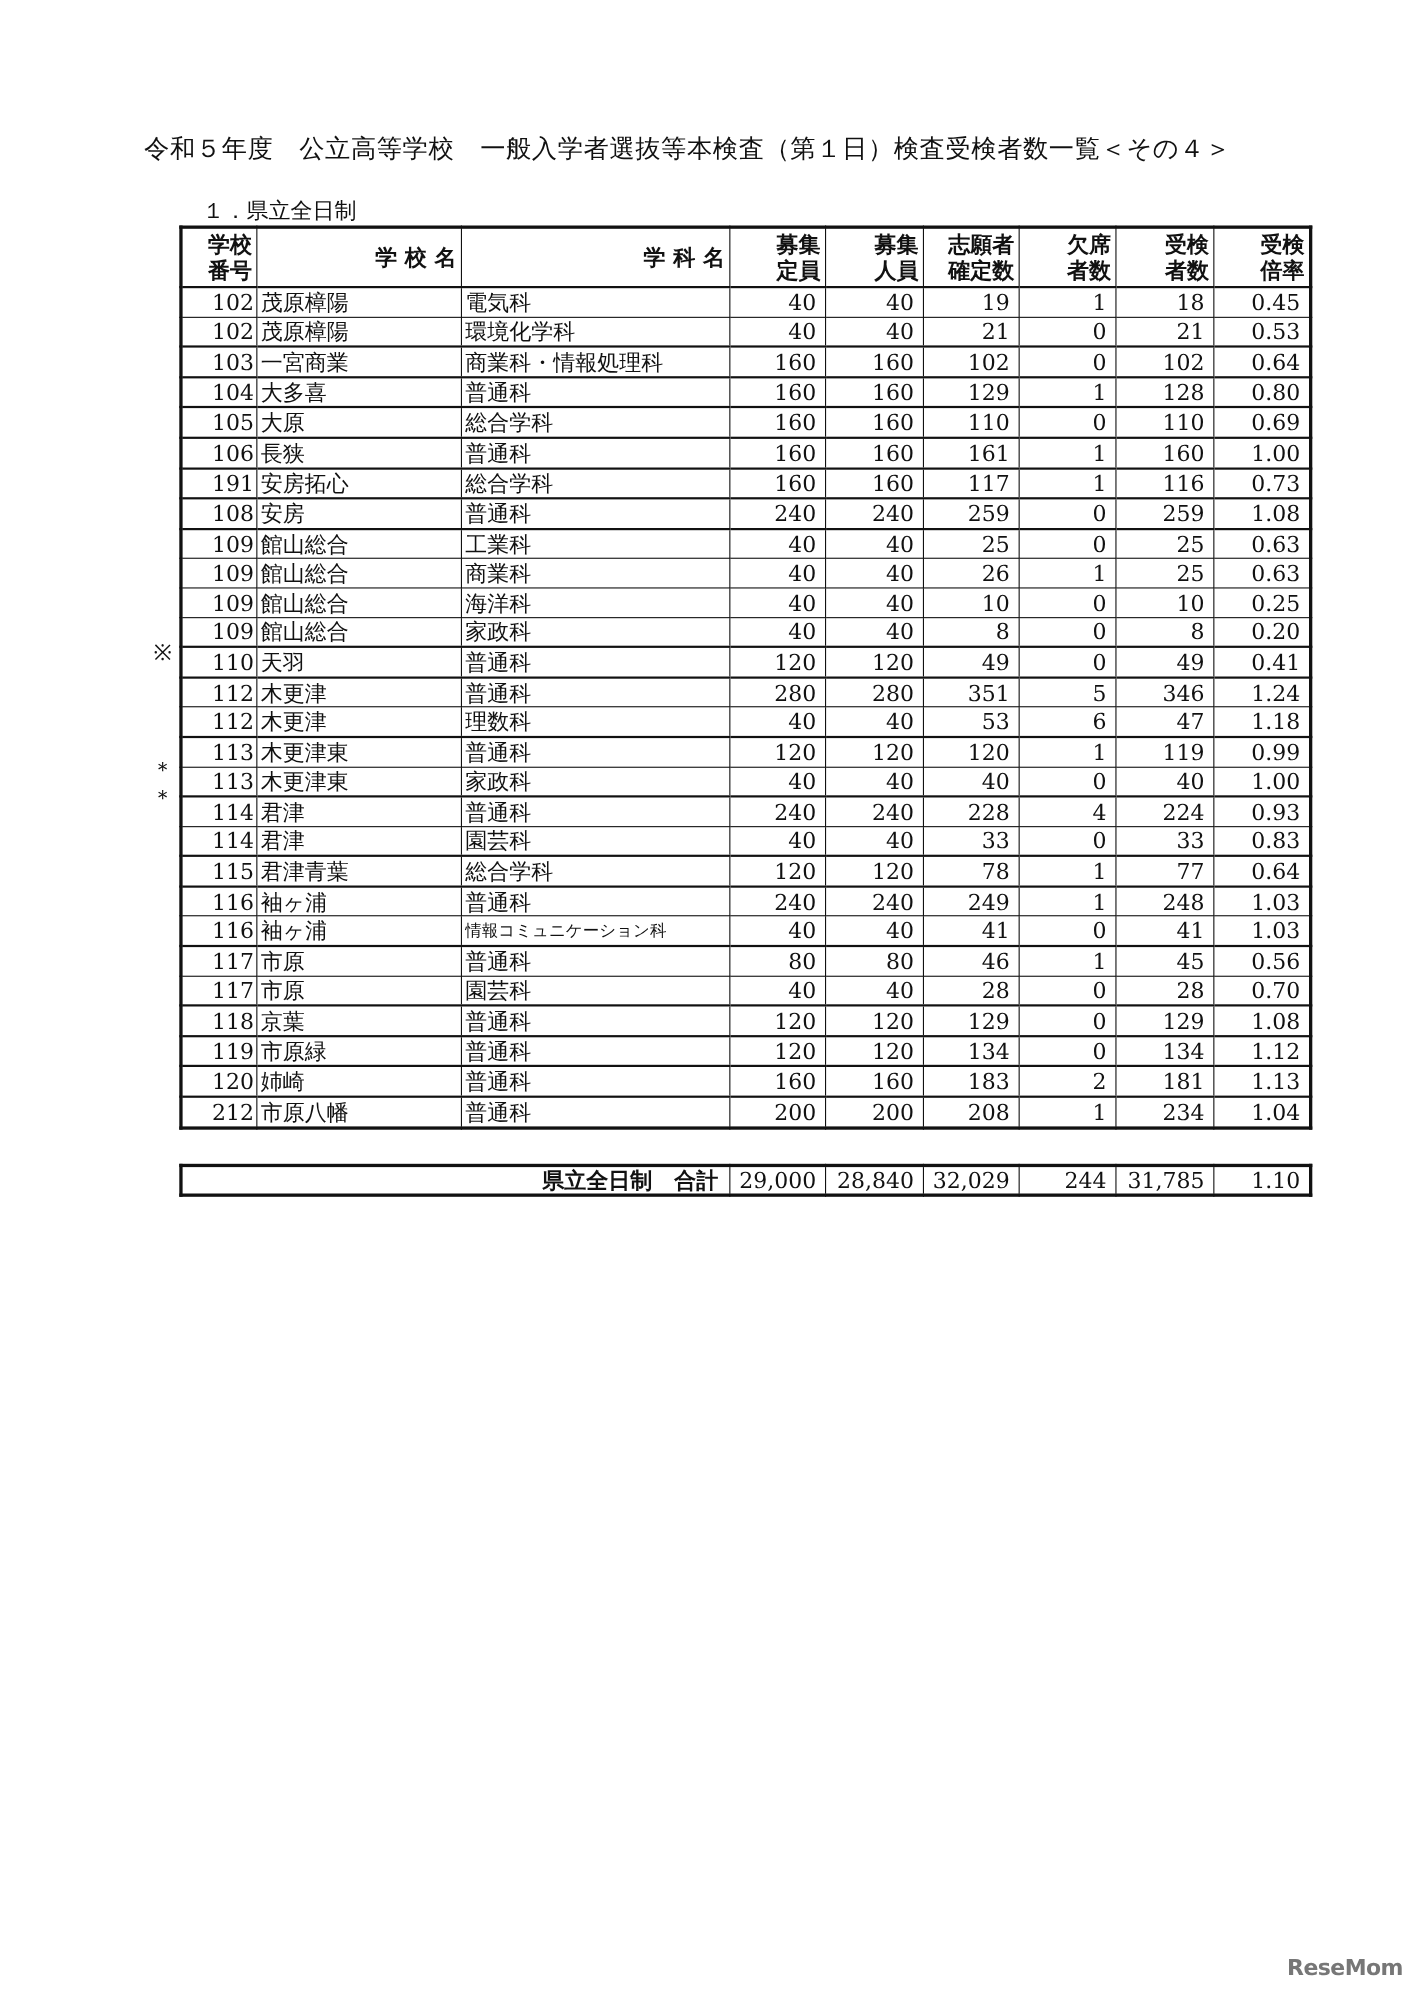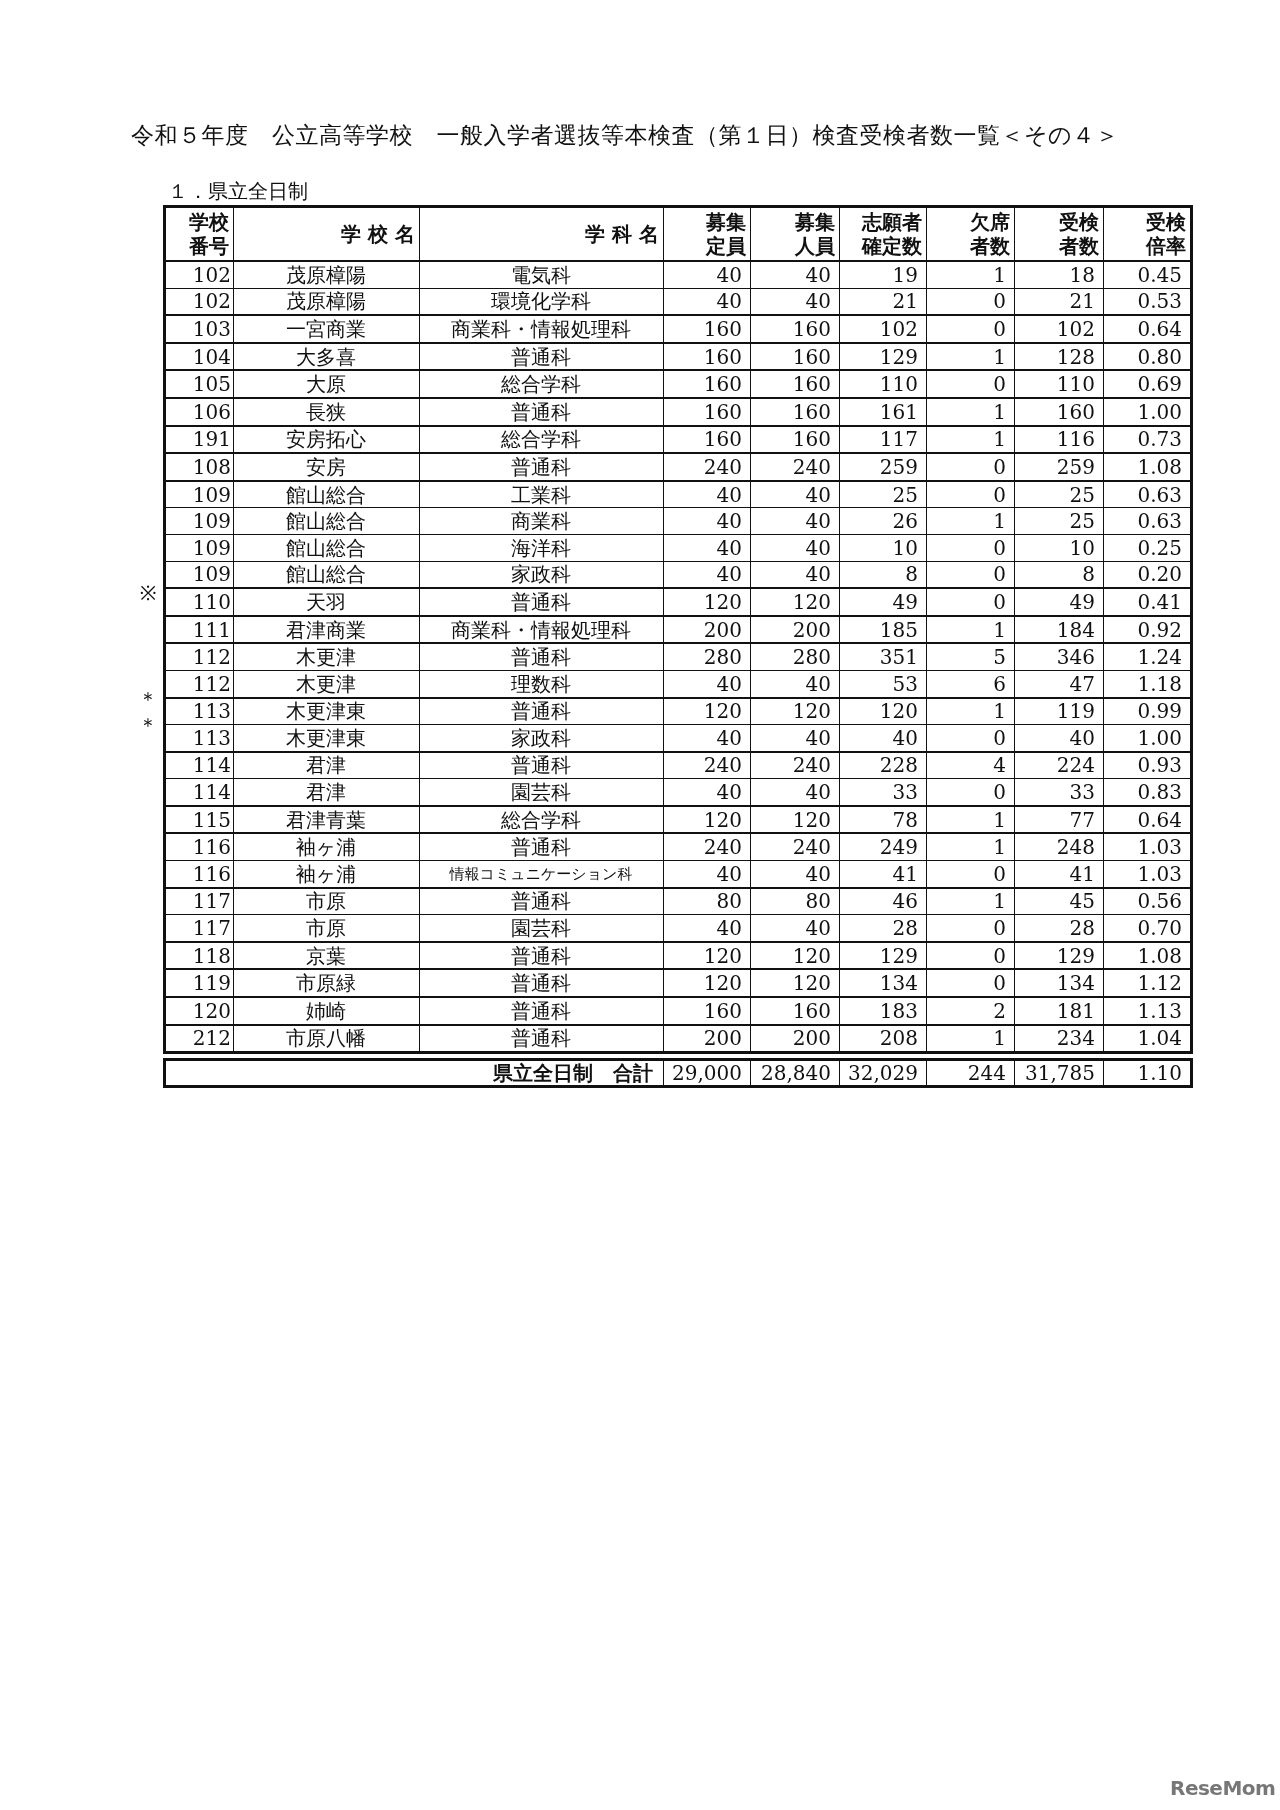--- a/index.html
+++ b/index.html
@@ -1,29 +1,29 @@
 <!DOCTYPE html>
 <html><head>
 <meta charset="utf-8">
 <style>
   html, body { margin:0; padding:0; background:#ffffff; }
   body { width:1280px; height:1810px; position:relative; overflow:hidden;
          font-family:"DejaVu Serif","Liberation Serif",serif; color:#111; }
   .title { position:absolute; left:131px; top:120px; font-family:"DejaVu Sans","Liberation Sans",sans-serif;
            font-size:23px; letter-spacing:0.5px; white-space:nowrap; }
-  .section { position:absolute; left:168px; top:178px; font-family:"DejaVu Sans","Liberation Sans",sans-serif;
+  .section { position:absolute; left:184px; top:178px; font-family:"DejaVu Sans","Liberation Sans",sans-serif;
              font-size:20px; white-space:nowrap; }
   table { border-collapse:collapse; position:absolute; left:163px; table-layout:fixed; }
   #main { top:205px; border:3px solid #111; }
   #total { top:1058px; border:3px solid #111; }
   td, th { border:1px solid #111; padding:0 4px; height:25.6px; font-size:20px; white-space:nowrap; overflow:hidden; line-height:24px; }
   th { font-family:"DejaVu Sans","Liberation Sans",sans-serif; font-weight:bold; font-size:20px; line-height:24px; height:52px; text-align:right; border-bottom:2px solid #111; }
   .num { text-align:right; padding-right:8px; }
   .code { text-align:right; padding-right:2px; }
-  .txt { text-align:center; padding-left:3px; }
+  .txt { text-align:left; padding-left:3px; }
   .small { font-size:15px; }
   tbody tr.sep td { border-top:2px solid #111; }
   .marker { position:absolute; left:137px; font-size:20px; width:22px; text-align:center; }
   #total td { height:24px; }
   .total-label { text-align:right; font-family:"DejaVu Sans","Liberation Sans",sans-serif; font-weight:bold; padding-right:10px; }
   .watermark { position:absolute; left:1170px; top:1776px; font-family:"DejaVu Sans","Liberation Sans",sans-serif;
                font-weight:bold; font-size:20px; color:#777; letter-spacing:-0.5px; }
 </style>
 </head>
 <body>
@@ -200,31 +200,20 @@
         <td class="txt">天羽</td>
         <td class="txt">普通科</td>
         <td class="num">120</td>
         <td class="num">120</td>
         <td class="num">49</td>
         <td class="num">0</td>
         <td class="num">49</td>
         <td class="num">0.41</td>
       </tr>
       <tr class="sep">
-        <td class="code">111</td>
-        <td class="txt">君津商業</td>
-        <td class="txt">商業科・情報処理科</td>
-        <td class="num">200</td>
-        <td class="num">200</td>
-        <td class="num">185</td>
-        <td class="num">1</td>
-        <td class="num">184</td>
-        <td class="num">0.92</td>
-      </tr>
-      <tr class="sep">
         <td class="code">112</td>
         <td class="txt">木更津</td>
         <td class="txt">普通科</td>
         <td class="num">280</td>
         <td class="num">280</td>
         <td class="num">351</td>
         <td class="num">5</td>
         <td class="num">346</td>
         <td class="num">1.24</td>
       </tr>

